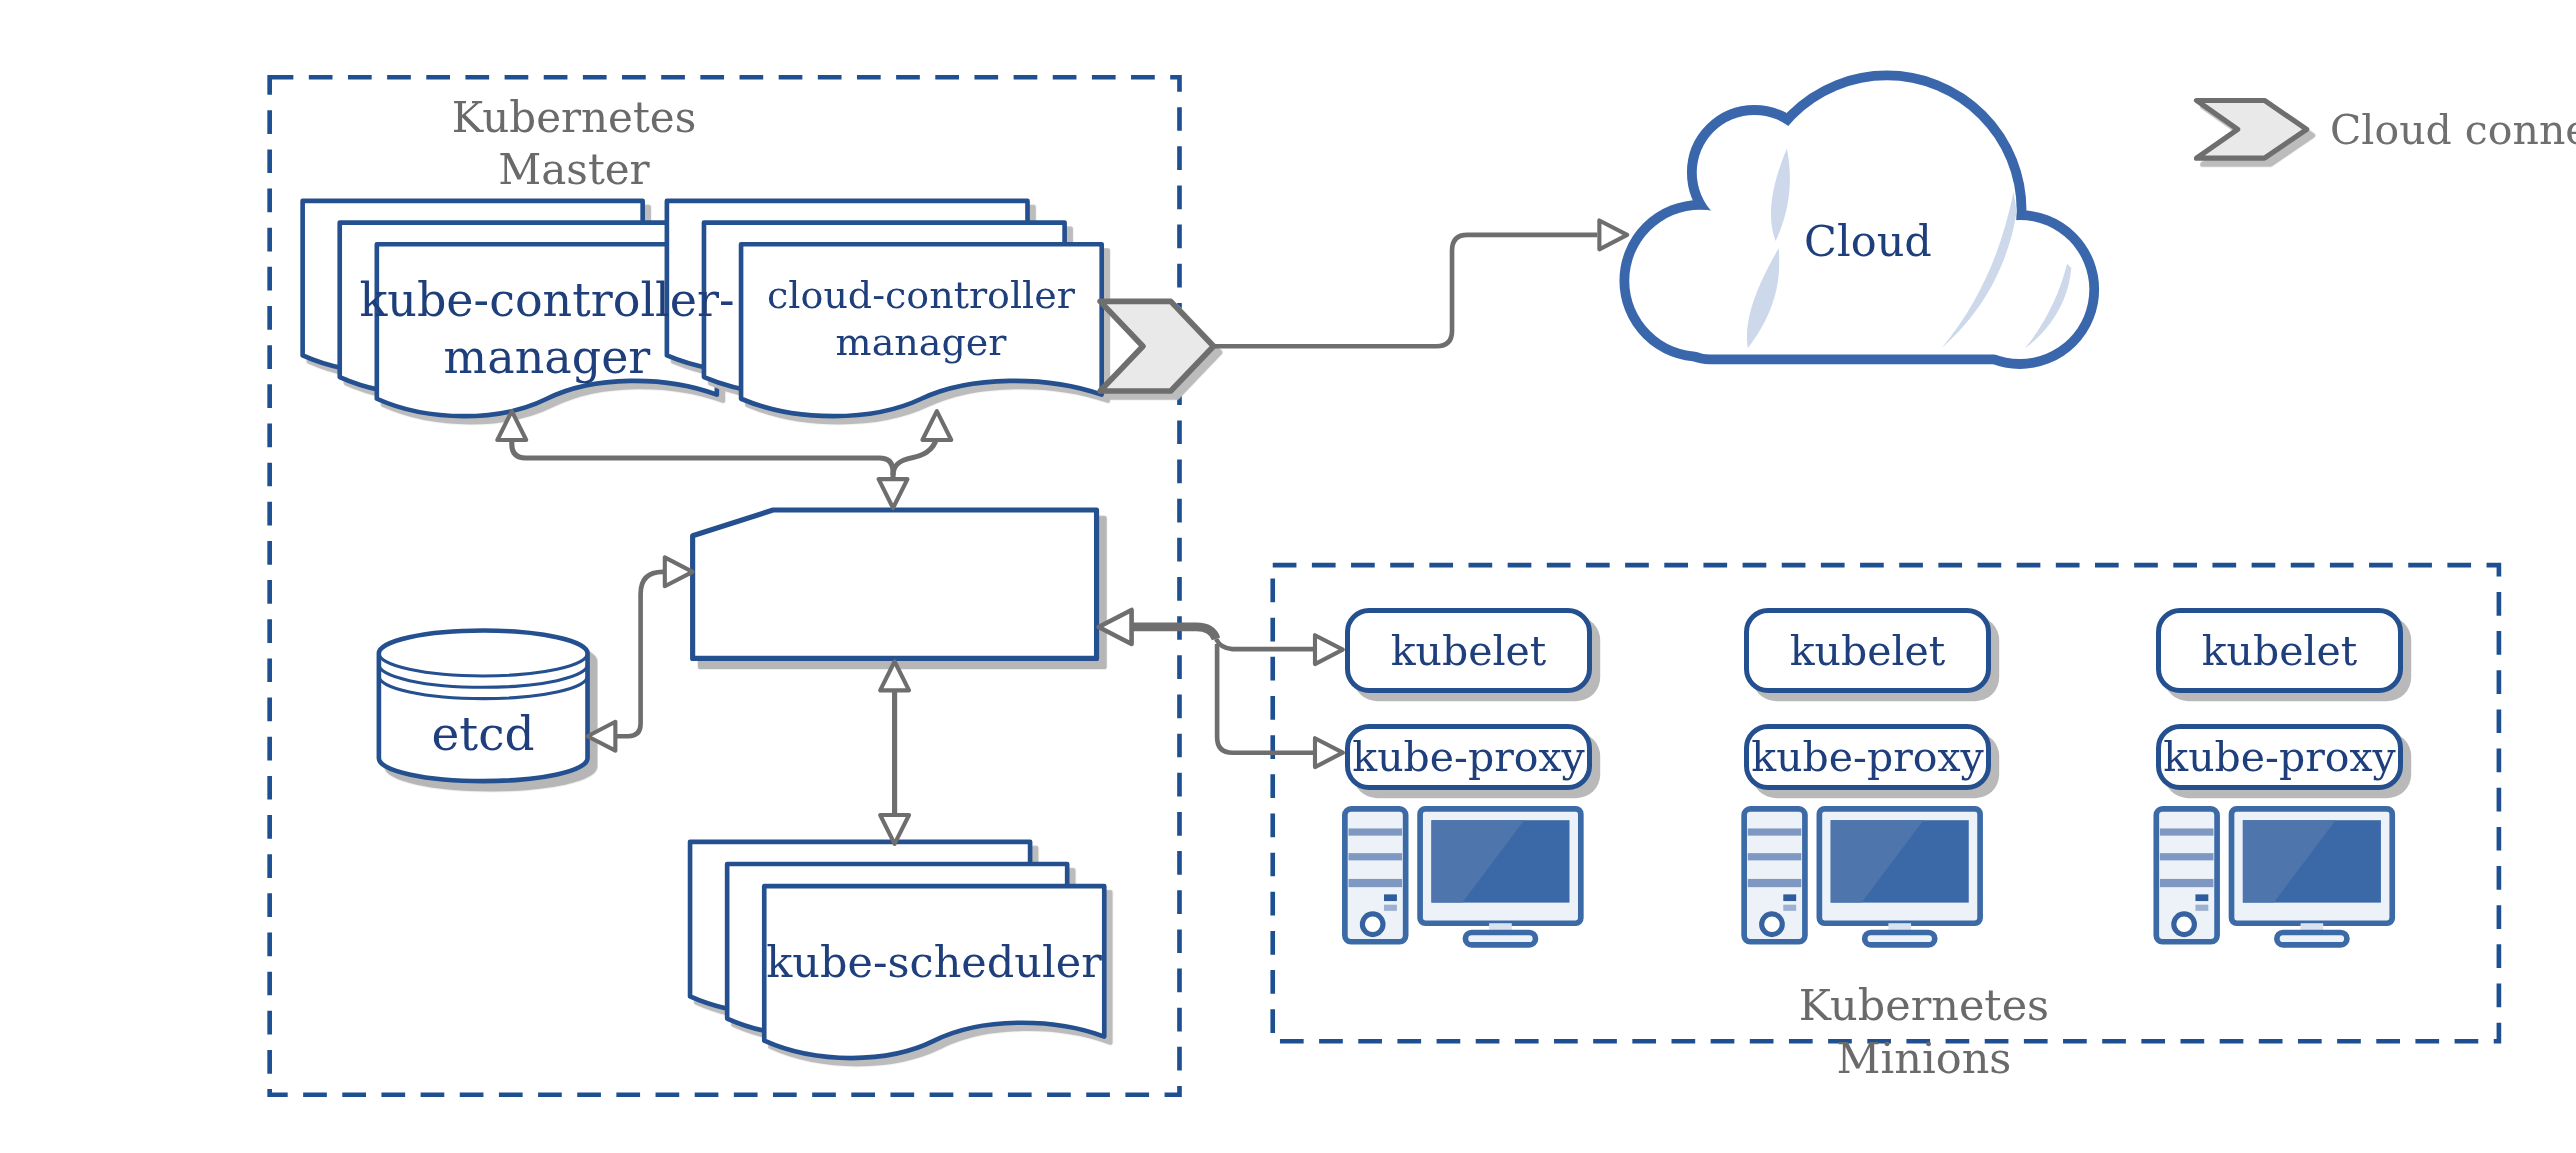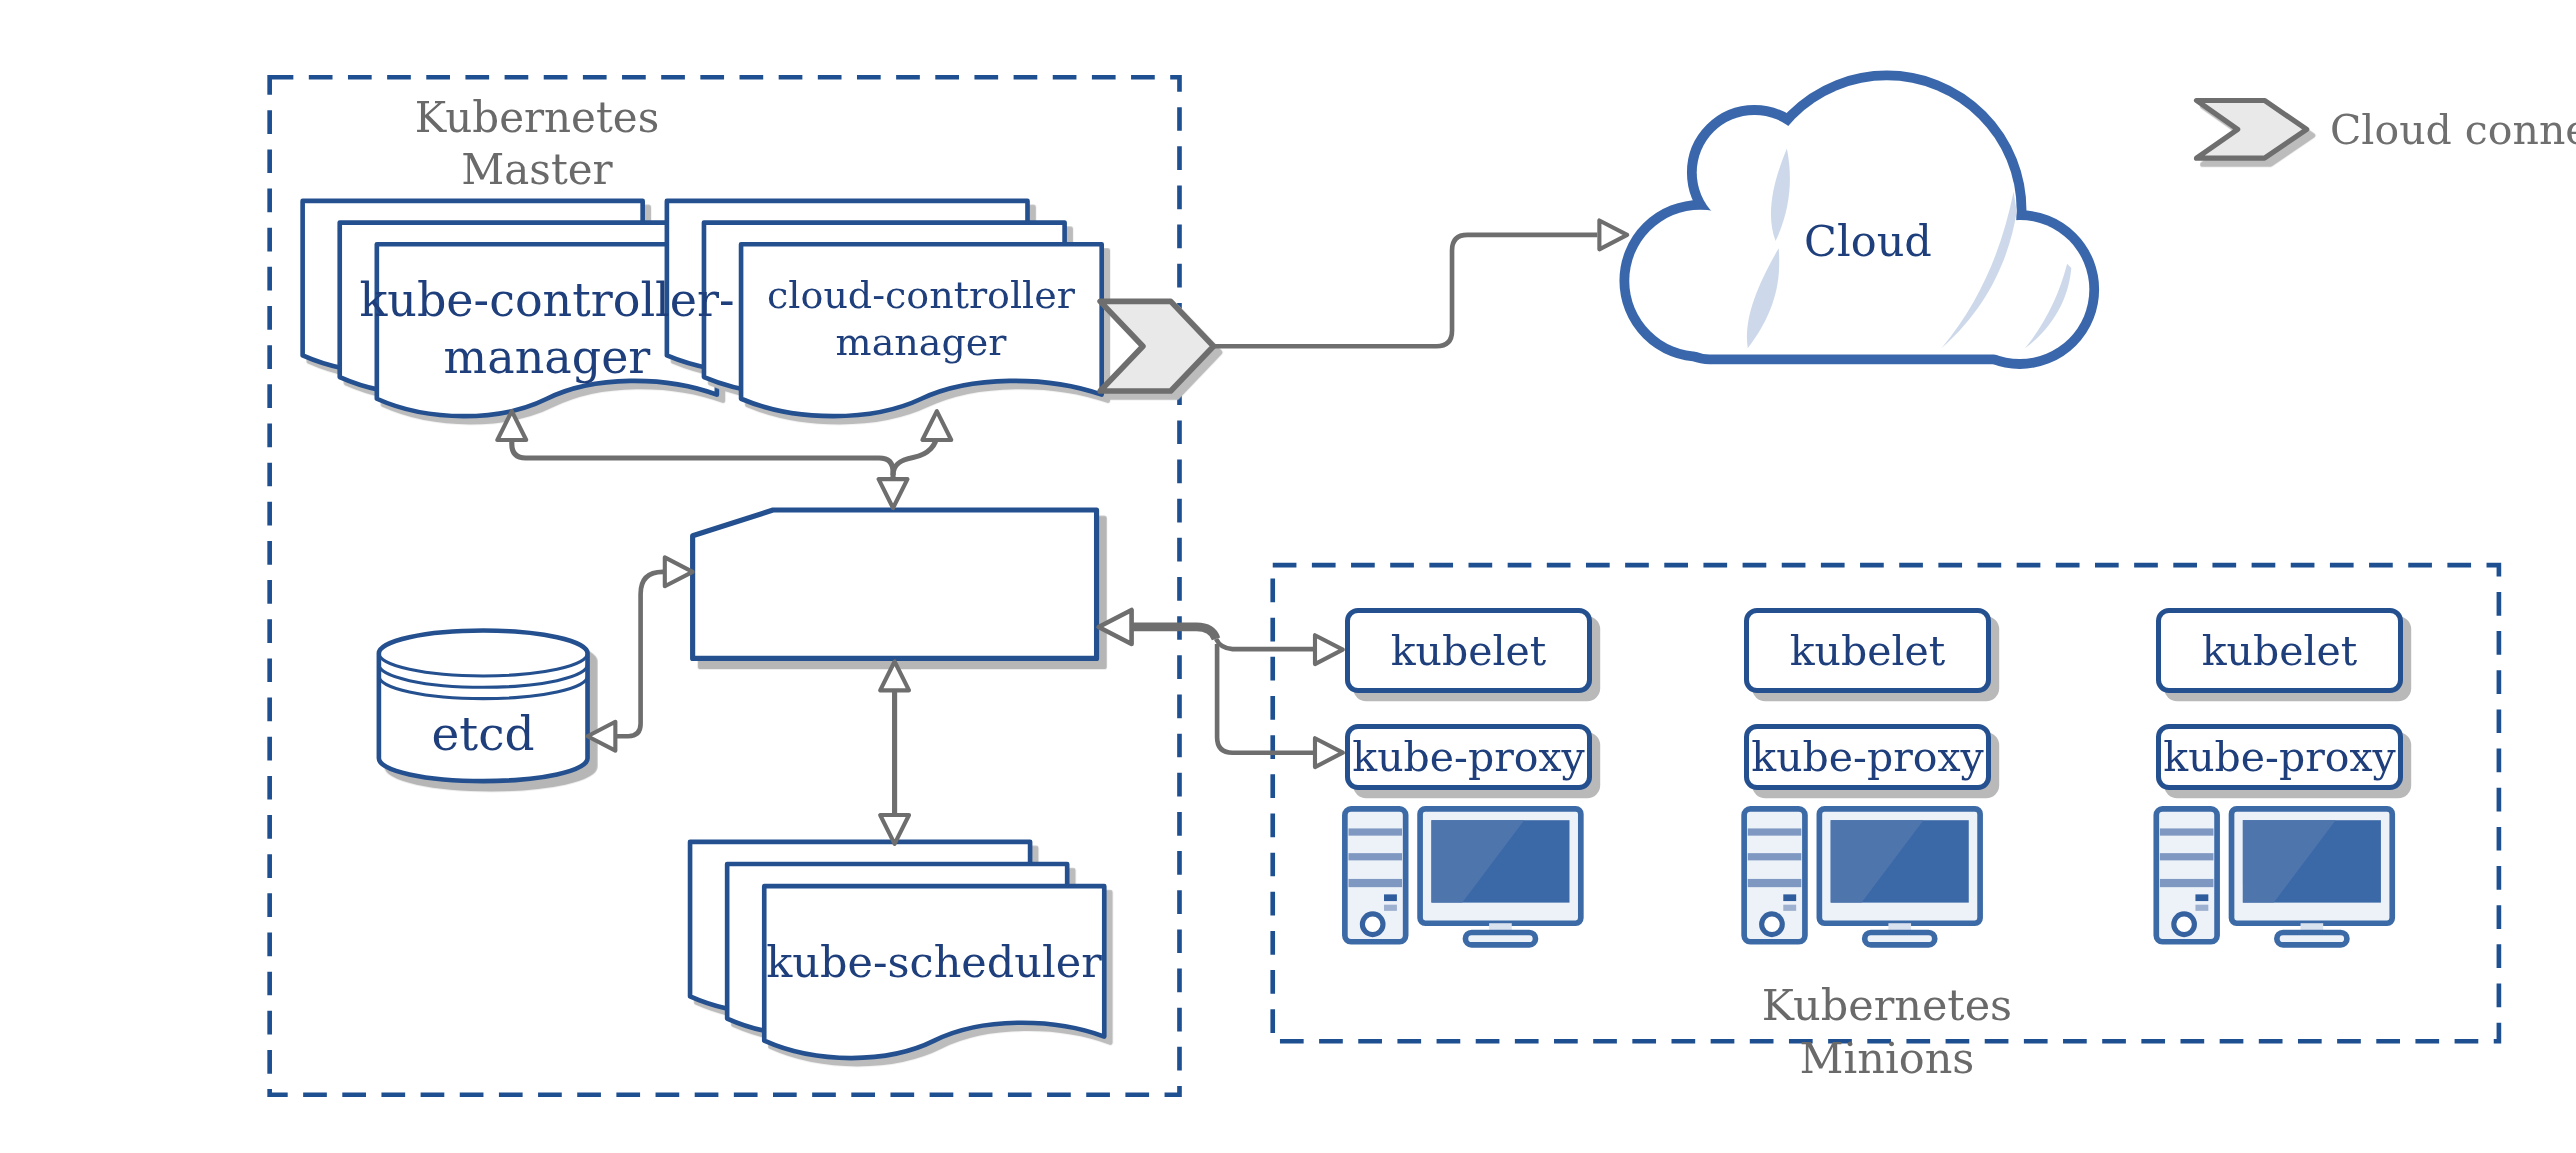--- a/index.html
+++ b/index.html
@@ -3,23 +3,23 @@
 <meta charset="utf-8">
 <style>
   html,body{margin:0;padding:0;background:#ffffff;}
   #canvas{position:relative;width:2665px;height:1153px;background:#ffffff;overflow:hidden;
           font-family:"DejaVu Serif", serif;}
   svg{position:absolute;left:0;top:0;}
   .shadow{filter:drop-shadow(15px 16px 0px #b6b6b6);}
   .softshadow{filter:drop-shadow(12px 12px 0px #bcbcbc);}
   .label{position:absolute;color:#1e3f7c;white-space:pre-line;text-align:center;
          transform:translateX(-50%);line-height:1.24;}
-  .gray{color:#6a6a6a;}
+  .gray{color:#6a6a6a;margin-left:37px;}
   .nodebox{position:absolute;box-sizing:border-box;background:#ffffff;border:5.2px solid #24508f;
-           border-radius:13px;box-shadow:8.2px 8.2px 0 #b9b9b9;display:flex;align-items:center;
+           border-radius:24px;box-shadow:8.2px 8.2px 0 #b9b9b9;display:flex;align-items:center;
            justify-content:center;color:#1e3f7c;}
   .legendtext{position:absolute;color:#6f6f6f;white-space:nowrap;}
 </style>
 </head>
 <body>
 
 <div id="canvas">
 
 <svg width="2665" height="1153" viewBox="0 0 5172 2238">
   <defs>

